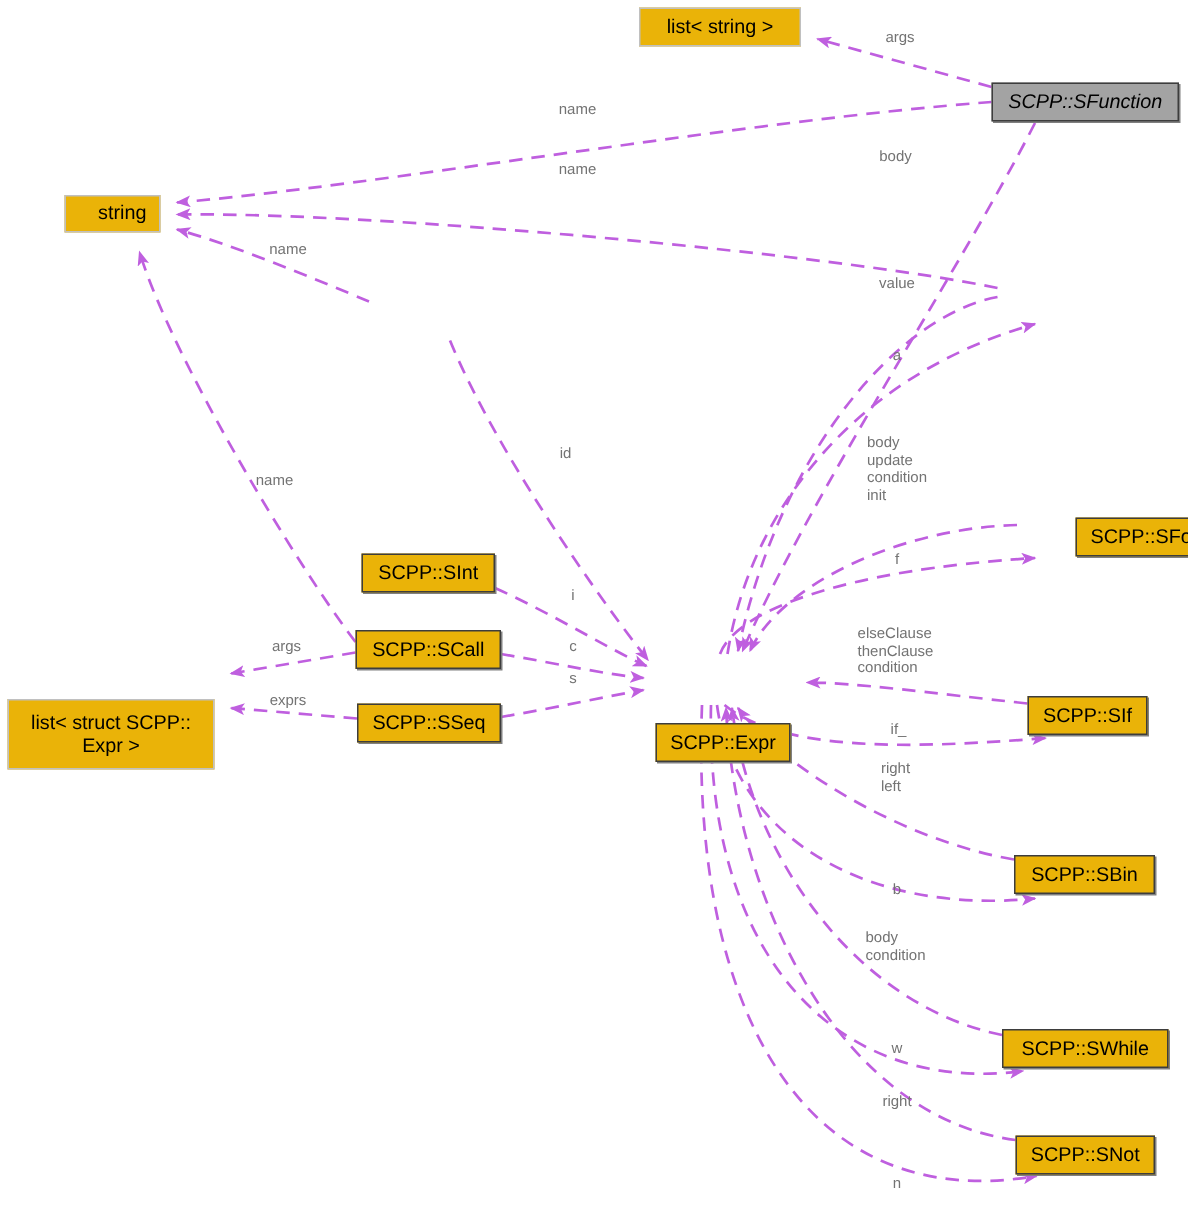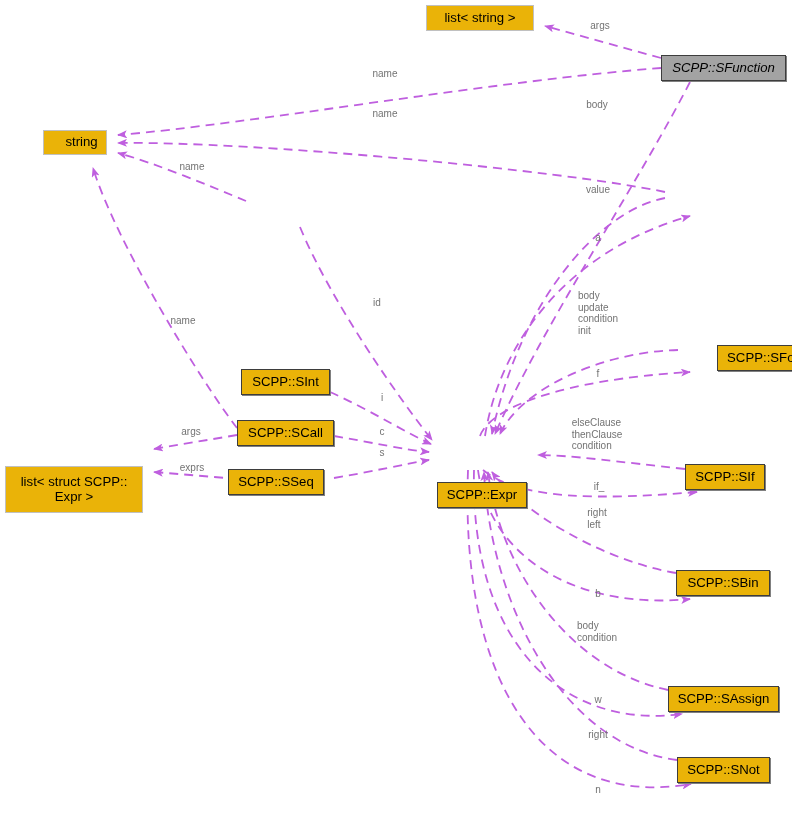--- a/index.html
+++ b/index.html
@@ -155,30 +155,30 @@
   </div>
 
   <div class="node solid" style="left:437px; top:442px; width:90px; height:26px;margin-top:40px;">
     <span>SCPP::Expr</span>
   </div>
 
   <div class="node solid" style="left:685px; top:464px; width:80px; height:26px;">
     <span>SCPP::SIf</span>
   </div>
 
-  <div class="node solid" style="left:228px; top:469px; width:96px; height:26px;">
+  <div class="node solid" style="left:238px; top:469px; width:96px; height:26px;">
     <span>SCPP::SSeq</span>
   </div>
 
   <div class="node solid" style="left:676px; top:570px; width:94px; height:26px;">
     <span>SCPP::SBin</span>
   </div>
 
   <div class="node solid" style="left:668px; top:686px; width:111px; height:26px;">
-    <span>SCPP::SAssign</span>
+    <span>SCPP::SWhile</span>
   </div>
 
   <div class="node solid" style="left:677px; top:757px; width:93px; height:26px;">
     <span>SCPP::SNot</span>
   </div>
 
   <div class="edge-label" style="left:600px; top:20px;">args</div>
   <div class="edge-label" style="left:385px; top:68px;">name</div>
   <div class="edge-label" style="left:597px; top:99px;">body</div>
   <div class="edge-label" style="left:385px; top:108px;">name</div>

